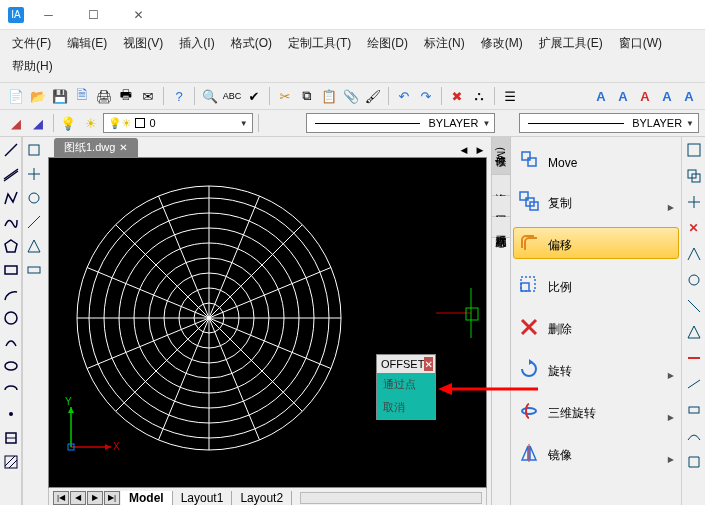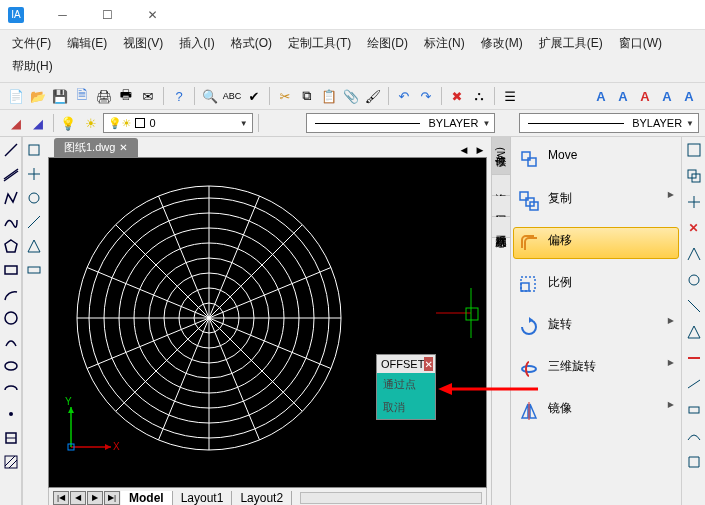--- a/index.html
+++ b/index.html
@@ -1,20 +1,20 @@
 <!DOCTYPE html>
 <html><head>
 <meta charset="utf-8">
 <style>
 * { box-sizing: border-box; margin: 0; padding: 0; font-family: "Microsoft YaHei", SimSun, Arial, sans-serif; }
 body { width: 705px; height: 505px; background: #f0f0f0; overflow: hidden; font-size: 12px; }
 
 
 .titlebar { height: 30px; background: #fff; display: flex; align-items: center; padding: 0 8px; border-bottom: 1px solid #e0e0e0; }
-.titlebar .logo { width: 16px; height: 16px; background: #1e88e5; color: #fff; font-size: 10px; display: flex; align-items: center; justify-content: center; border-radius: 2px; margin-right: 16px; }
+.titlebar .logo { width: 16px; height: 16px; background: #1e88e5; color: #fff; font-size: 10px; display: flex; align-items: center; justify-content: center; border-radius: 2px; margin-right: 2px; }
 .titlebar .title { flex: 1; color: #333; font-size: 12px; }
 .titlebar .winbtns { display: flex; gap: 0; }
 .titlebar .winbtn { width: 45px; height: 30px; display: flex; align-items: center; justify-content: center; color: #555; cursor: pointer; }
 
 
 .menubar { padding: 2px 4px 4px 4px; background: #f0f0f0; display: flex; flex-wrap: wrap; gap: 0; }
 .menuitem { padding: 3px 8px; color: #222; cursor: pointer; font-size: 12px; }
 
 
 .toolbar { background: #f0f0f0; padding: 3px 6px; display: flex; align-items: center; gap: 2px; border-top: 1px solid #d8d8d8; }
@@ -59,21 +59,21 @@
 .arrow-anno { position: absolute; left: 438px; top: 244px; z-index: 9; pointer-events: none; }
 
 
 .rightpanel { width: 190px; background: #f0f0f0; display: flex; }
 .vtabs { width: 20px; display: flex; flex-direction: column; border-left: 1px solid #c8c8c8; border-right: 1px solid #c8c8c8; }
 .vtab { flex: 0 0 auto; writing-mode: vertical-rl; padding: 10px 2px; font-size: 11px; text-align: center; cursor: pointer; background: #e8e8e8; border-bottom: 1px solid #c8c8c8; }
 .vtab.active { background: #d0d0d0; }
 .rcontent { flex: 1; display: flex; flex-direction: column; }
 .rhdr { height: 20px; background: linear-gradient(#9aa0a6,#7d848a); color: #fff; font-size: 12px; font-weight: bold; padding: 2px 6px; display: flex; align-items: center; }
 .rlist { flex: 1; overflow: hidden; padding: 6px 2px; display: flex; flex-direction: column; gap: 10px; }
-.ritem { display: flex; align-items: flex-start; gap: 8px; padding: 4px 4px; cursor: pointer; font-size: 12px; border: 1px solid transparent; border-radius: 3px; }
+.ritem { display: flex; align-items: flex-end; gap: 8px; padding: 4px 4px; cursor: pointer; font-size: 12px; border: 1px solid transparent; border-radius: 3px; }
 .ritem.hl { background: linear-gradient(#ffe9a8,#ffcf4b); border-color: #e0a800; }
 .ritem .ricon { width: 22px; height: 22px; display: flex; align-items: center; justify-content: center; }
 .ritem .rmore { margin-left: auto; font-size: 8px; color: #555; }
 
 .righticons { width: 24px; background: #f0f0f0; display: flex; flex-direction: column; align-items: center; padding-top: 4px; gap: 8px; border-left: 1px solid #d0d0d0; }
 .ricbtn { width: 18px; height: 18px; display: flex; align-items: center; justify-content: center; cursor: pointer; }
 </style>
 </head>
 <body>
 
@@ -391,20 +391,29 @@
               <svg width="22" height="22">
                 <rect x="3" y="9" width="8" height="8" fill="none" stroke="#2a6fd6" stroke-width="1.5"></rect>
                 <rect x="3" y="3" width="14" height="14" fill="none" stroke="#2a6fd6" stroke-width="1.5" stroke-dasharray="2"></rect>
               </svg>
             </span>
           <span>比例</span>
         </div>
         <div class="ritem">
           <span class="ricon">
               <svg width="22" height="22">
+                <line x1="4" y1="4" x2="18" y2="18" stroke="#d62a2a" stroke-width="3"></line>
+                <line x1="18" y1="4" x2="4" y2="18" stroke="#d62a2a" stroke-width="3"></line>
+              </svg>
+            </span>
+          <span>删除</span>
+        </div>
+        <div class="ritem">
+          <span class="ricon">
+              <svg width="22" height="22">
                 <path d="M11 4 a7 7 0 1 1 -7 7" fill="none" stroke="#2a6fd6" stroke-width="2"></path>
                 <polygon points="11,1 11,7 15,4" fill="#2a6fd6"></polygon>
               </svg>
             </span>
           <span>旋转</span>
           <span class="rmore">▶</span>
         </div>
         <div class="ritem">
           <span class="ricon">
               <svg width="22" height="22">

